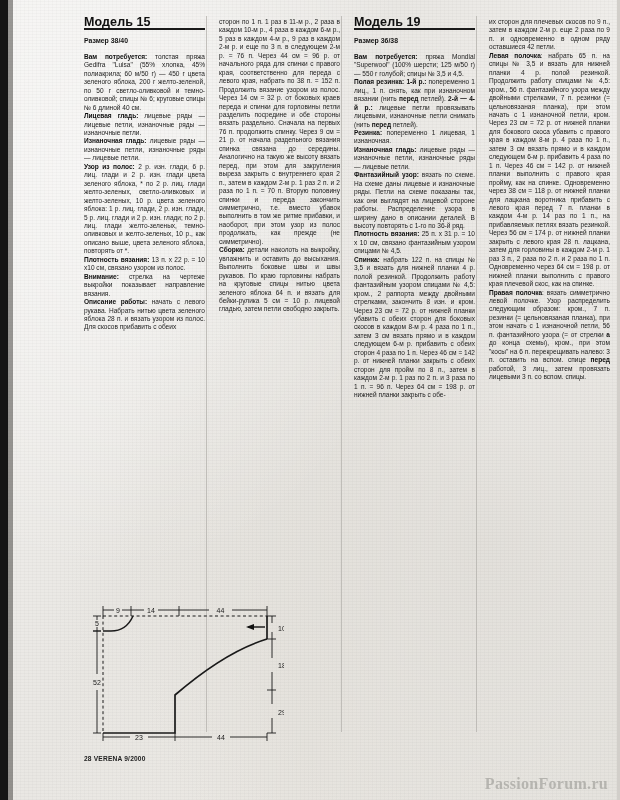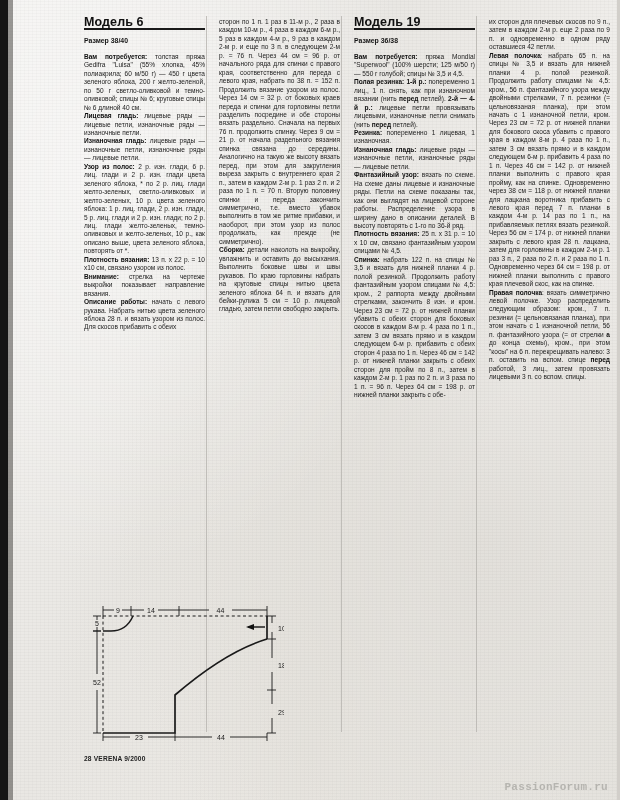--- a/index.html
+++ b/index.html
@@ -140,25 +140,25 @@
     top: 755px;
     font-size: 6.6px;
     font-weight: bold;
     color: #222;
     letter-spacing: 0.2px;
   }
   .watermark {
     position: absolute;
     right: 12px;
     bottom: 7px;
-    font-size: 11px;
+    font-size: 16px;
     font-weight: bold;
     color: rgba(120,118,114,0.42);
     letter-spacing: 0.3px;
-    font-family: Liberation Mono, monospace;
+    font-family: Liberation Serif, serif;
   }
   .dim-label {
     font-family: "Liberation Sans", sans-serif;
     font-size: 7px;
     fill: #1a1a1a;
   }
 </style>
 </head>
 <body>
 
@@ -167,21 +167,21 @@
 
     <div class="gutter-bar"></div>
     <div class="gutter-bar2"></div>
     <div class="edge-right"></div>
 
     <div class="vrule v1"></div>
     <div class="vrule v2"></div>
     <div class="vrule v3"></div>
 
     <div class="col" id="col1">
-      <h1 class="model-title">Модель 6</h1>
+      <h1 class="model-title">Модель 15</h1>
       <div class="title-rule"></div>
       <div class="size-line">Размер 38/40</div>
       <div>
           <p class="para"><b>Вам потребуется:</b> толстая пряжа Gedifra "Luisa" (55% хлопка, 45% полиакрила; 60 м/50 г) — 450 г цвета зеленого яблока, 200 г желто-зеленой, по 50 г светло-оливковой и темно-оливковой; спицы № 6; круговые спицы № 6 длиной 40 см.</p>
           <p class="para"><b>Лицевая гладь:</b> лицевые ряды — лицевые петли, изнаночные ряды — изнаночные петли.</p>
           <p class="para"><b>Изнаночная гладь:</b> лицевые ряды — изнаночные петли, изнаночные ряды — лицевые петли.</p>
           <p class="para"><b>Узор из полос:</b> 2 р. изн. глади, 6 р. лиц. глади и 2 р. изн. глади цвета зеленого яблока, * по 2 р. лиц. глади желто-зеленых, светло-оливковых и желто-зеленых, 10 р. цвета зеленого яблока: 1 р. лиц. глади, 2 р. изн. глади, 5 р. лиц. глади и 2 р. изн. глади; по 2 р. лиц. глади желто-зеленых, темно-оливковых и желто-зеленых, 10 р., как описано выше, цвета зеленого яблока, повторять от *.</p>
           <p class="para"><b>Плотность вязания:</b> 13 п. х 22 р. = 10 х10 см, связано узором из полос.</p>
           <p class="para"><b>Внимание:</b> стрелка на чертеже выкройки показывает направление вязания.</p>
           <p class="para"><b>Описание работы:</b> начать с левого рукава. Набрать нитью цвета зеленого яблока 28 п. и вязать узором из полос. Для скосов прибавить с обеих</p>

